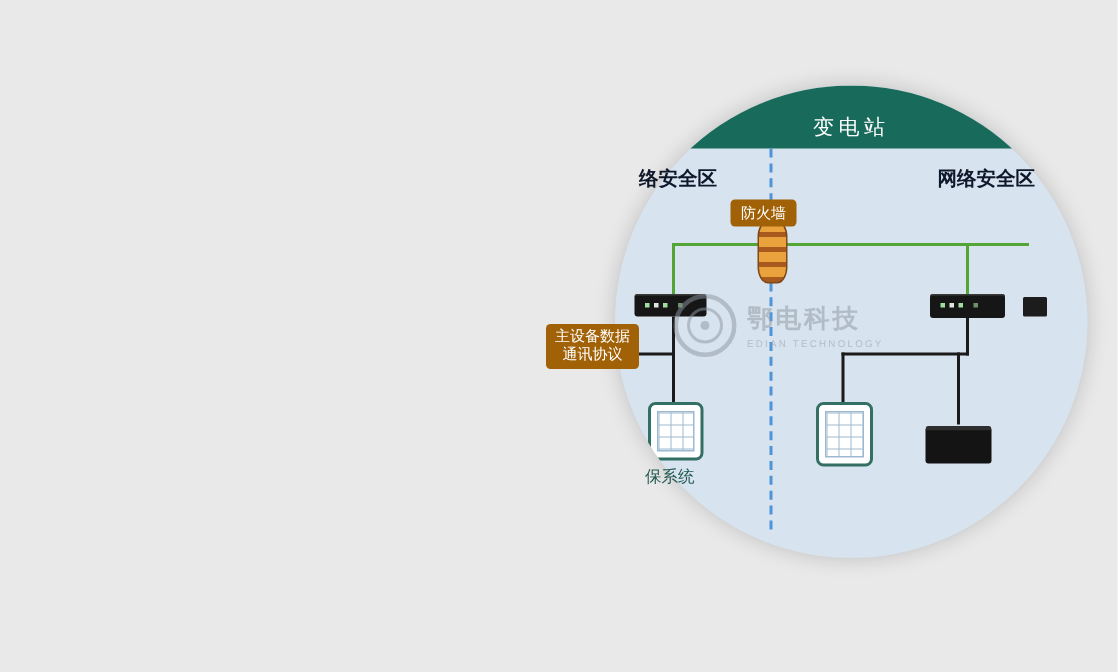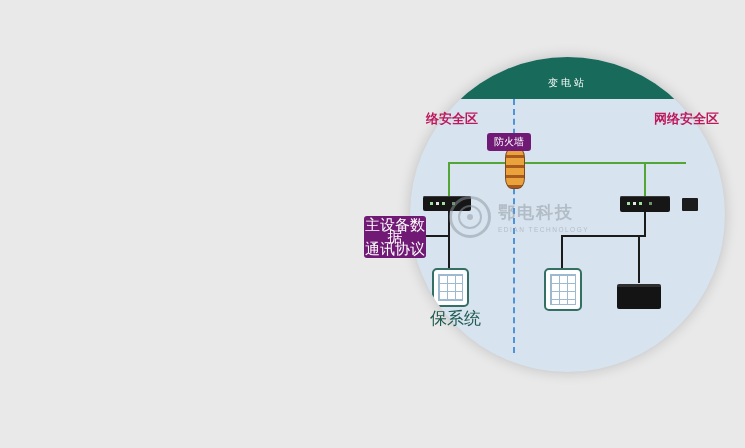--- a/index.html
+++ b/index.html
@@ -4,21 +4,21 @@
 <style>
   html,body{margin:0;padding:0;}
   body{font-family:"Liberation Sans", sans-serif;}
   .stage{position:relative;width:745px;height:448px;background:#e9e9e9;overflow:hidden;}
 
   
   .zoom-circle{position:absolute;left:410px;top:57px;width:315px;height:315px;border-radius:50%;
     overflow:hidden;background:#d7e3ee;box-shadow:0 0 14px rgba(0,0,0,.18);}
   .header-band{position:absolute;left:0;top:0;right:0;height:42px;background:#186a5b;}
   .header-title{position:absolute;left:0;right:0;top:19px;text-align:center;color:#ffffff;
-    font-size:10px;letter-spacing:3px;}
+    font-size:14px;letter-spacing:3px;}
 
   
   .dash-divider{position:absolute;left:103px;top:42px;height:254px;width:0;border-left:2px dashed #4f93d8;}
   .gline{position:absolute;background:#53a636;}
   .g-h{left:38px;top:105px;width:238px;height:2px;}
   .g-v-l{left:38px;top:105px;width:2px;height:35px;}
   .g-v-r{left:234px;top:105px;width:2px;height:35px;}
   .kline{position:absolute;background:#1b1b1b;}
   .k-v1{left:38px;top:154px;width:2px;height:58px;}
   .k-h1{left:14px;top:178px;width:26px;height:2px;}
@@ -41,27 +41,27 @@
   .relay{position:absolute;background:#ffffff;border:2px solid #336f63;border-radius:5px;padding:4px;box-sizing:border-box;}
   .relay.left{left:22px;top:211px;width:37px;height:39px;}
   .relay.mid{left:134px;top:211px;width:38px;height:43px;}
   .relay-screen{width:100%;height:100%;border:1px solid #9cb9cf;box-sizing:border-box;
     background-image:linear-gradient(#9cb9cf 1px,transparent 1px),linear-gradient(90deg,#9cb9cf 1px,transparent 1px);
     background-size:8px 8px;}
   .blackbox{position:absolute;left:207px;top:227px;width:44px;height:22px;background:#141414;
     border-top:3px solid #2f2f2f;border-radius:2px;}
 
   
-  .zone-label{position:absolute;color:#be185d;font-size:13px;font-weight:bold;white-space:nowrap;}
+  .zone-label{position:absolute;color:#0f172a;font-size:13px;font-weight:bold;white-space:nowrap;}
   .zone-label.l{left:426px;top:110px;}
-  .zone-label.r{left:625px;top:110px;padding-left:29px;}
-  .badge{position:absolute;background:#701a75;color:#ffffff;border-radius:3px;text-align:center;}
+  .zone-label.r{left:596px;top:110px;padding-left:29px;}
+  .badge{position:absolute;background:#a16207;color:#ffffff;border-radius:3px;text-align:center;}
   .fw-badge{left:487px;top:133px;font-size:10px;padding:2px 7px;}
-  .node-badge{left:364px;top:216px;width:62px;font-size:15px;line-height:12px;padding:3px 0;}
-  .dev-label{position:absolute;color:#215a50;font-size:17px;line-height:15px;white-space:nowrap;}
+  .node-badge{left:364px;top:216px;width:62px;font-size:10px;line-height:12px;padding:3px 0;}
+  .dev-label{position:absolute;color:#215a50;font-size:11px;line-height:15px;white-space:nowrap;}
   .dev-label.l{left:430px;top:311px;}
   .dev-label.m{left:519px;top:311px;width:88px;}
   .dev-label.r{left:600px;top:311px;width:82px;}
 
   
   .watermark{position:absolute;left:449px;top:196px;display:flex;align-items:center;gap:7px;
     opacity:.5;color:#8d97a1;}
   .wm-ring{width:42px;height:42px;border:3px solid currentColor;border-radius:50%;position:relative;box-sizing:border-box;}
   .wm-ring::before{content:"";position:absolute;left:6px;top:6px;width:24px;height:24px;
     border:2px solid currentColor;border-radius:50%;box-sizing:border-box;}

